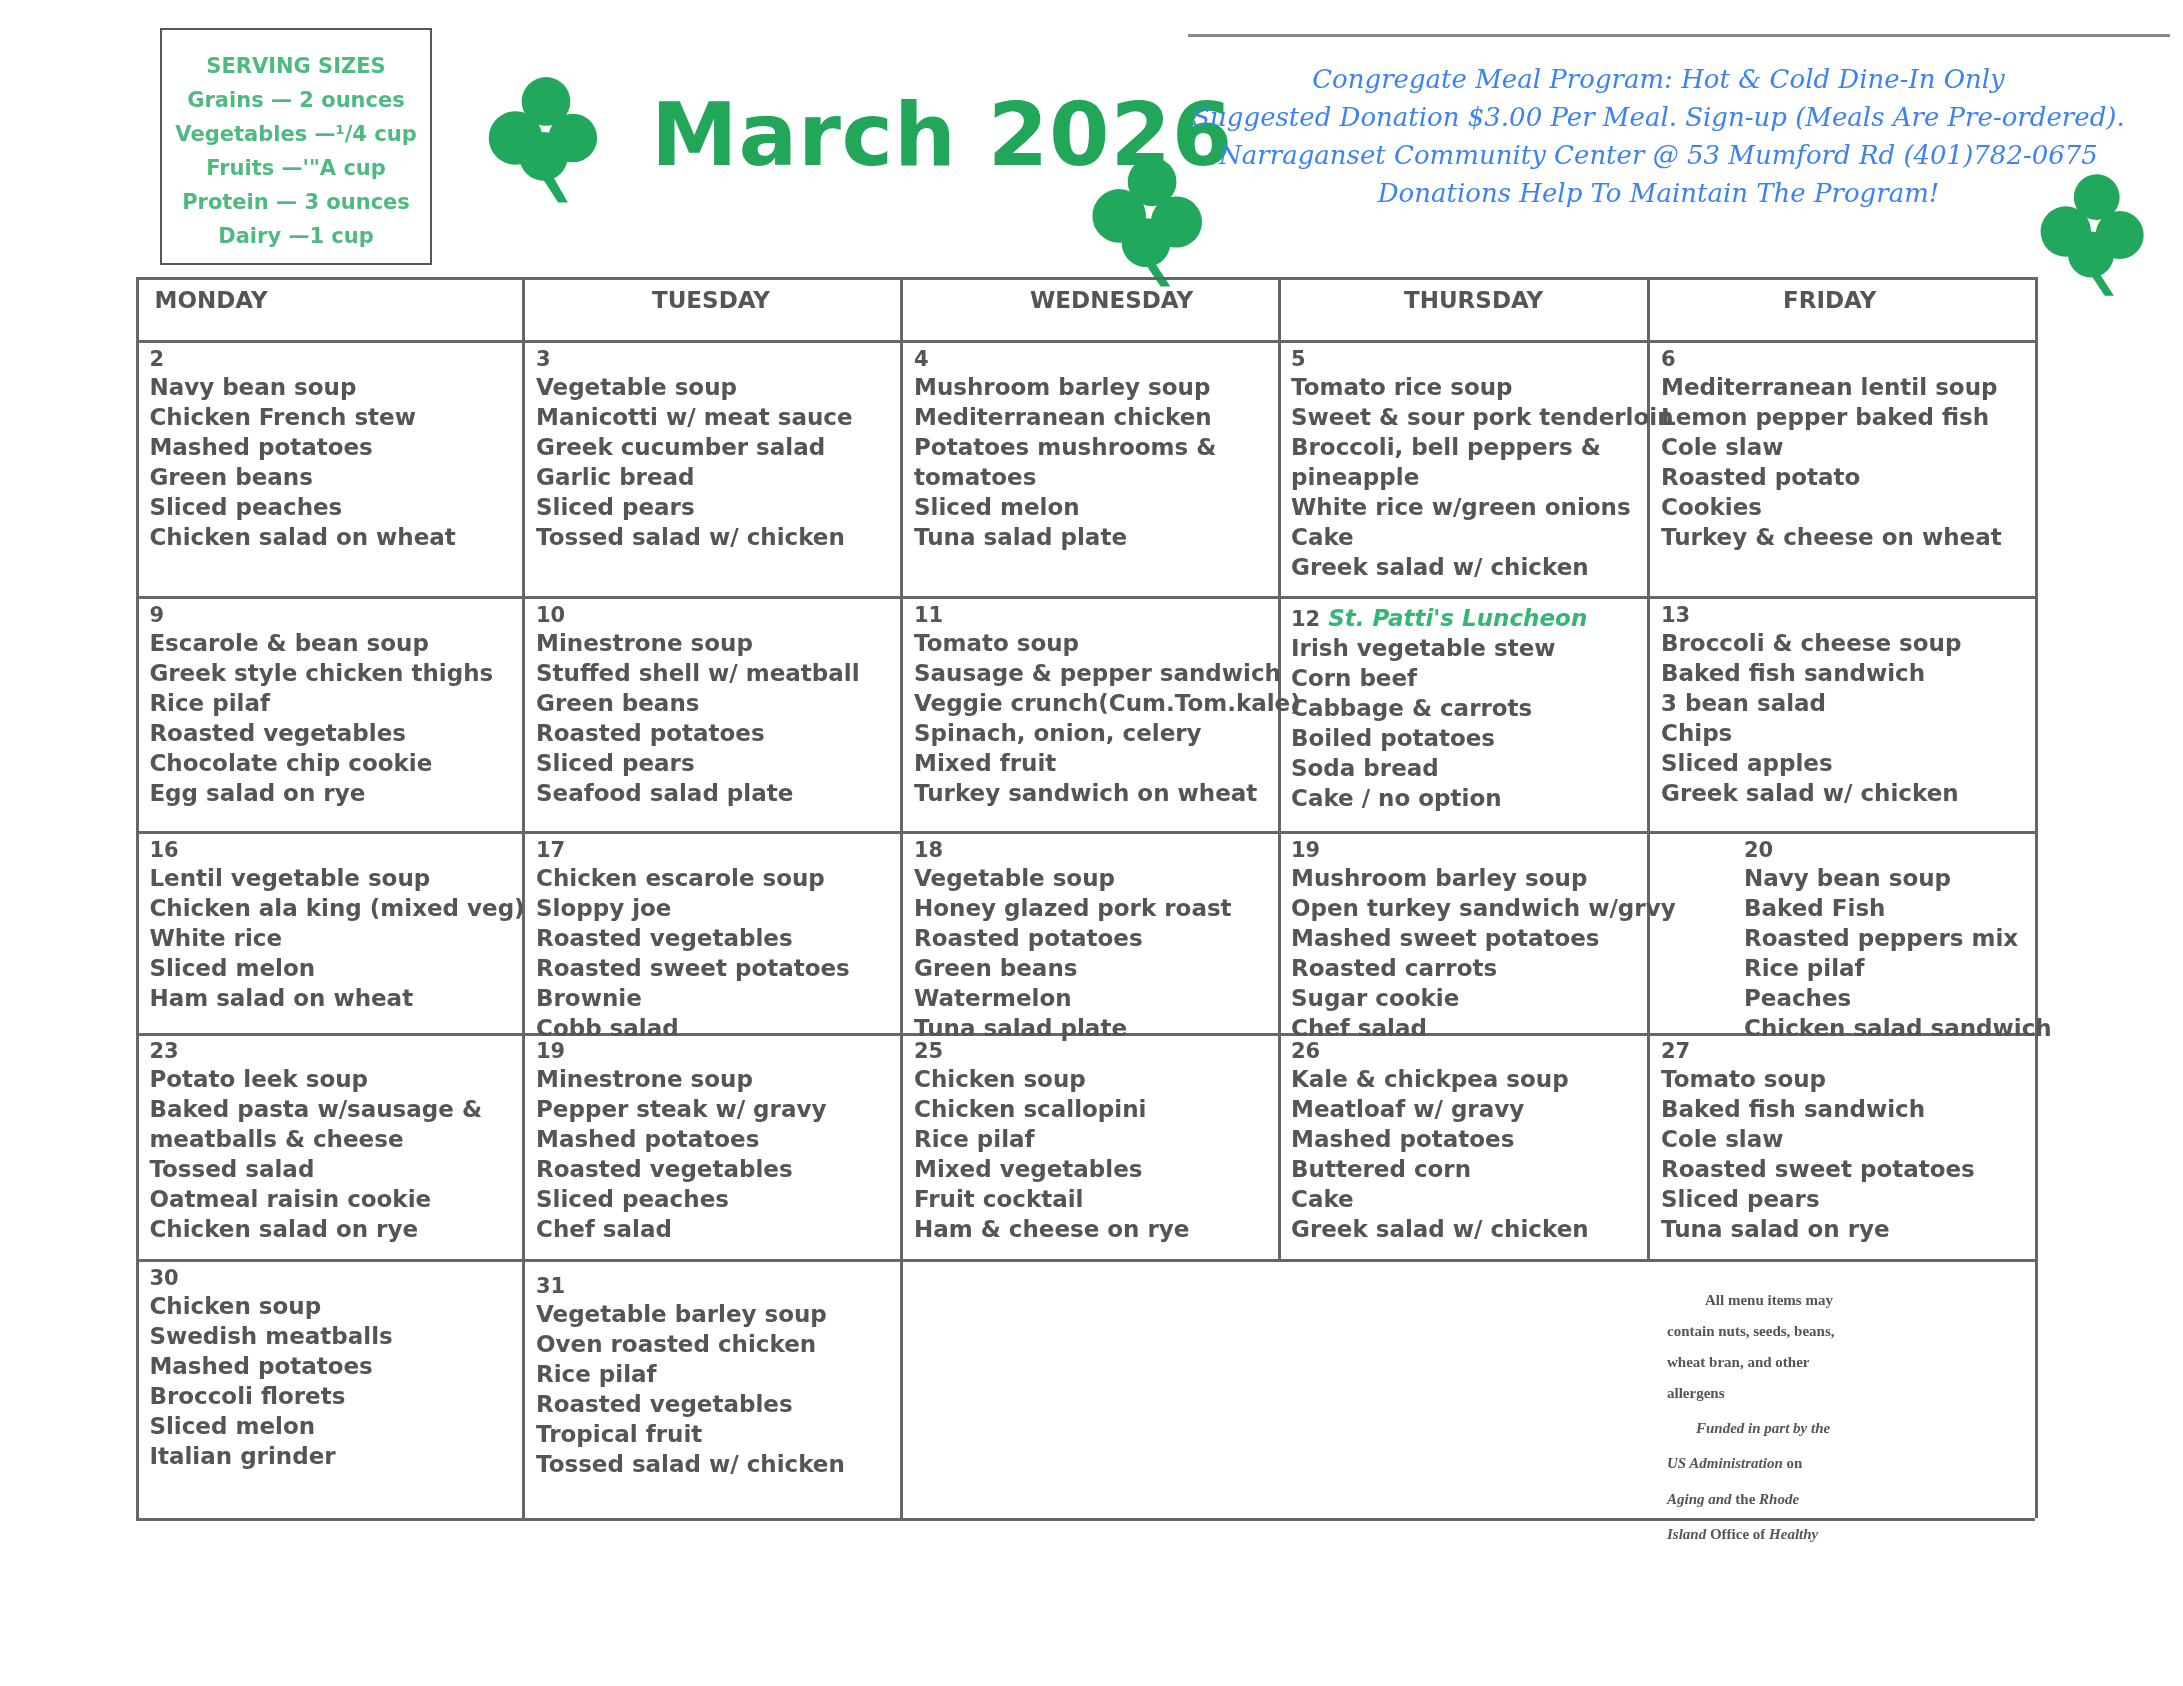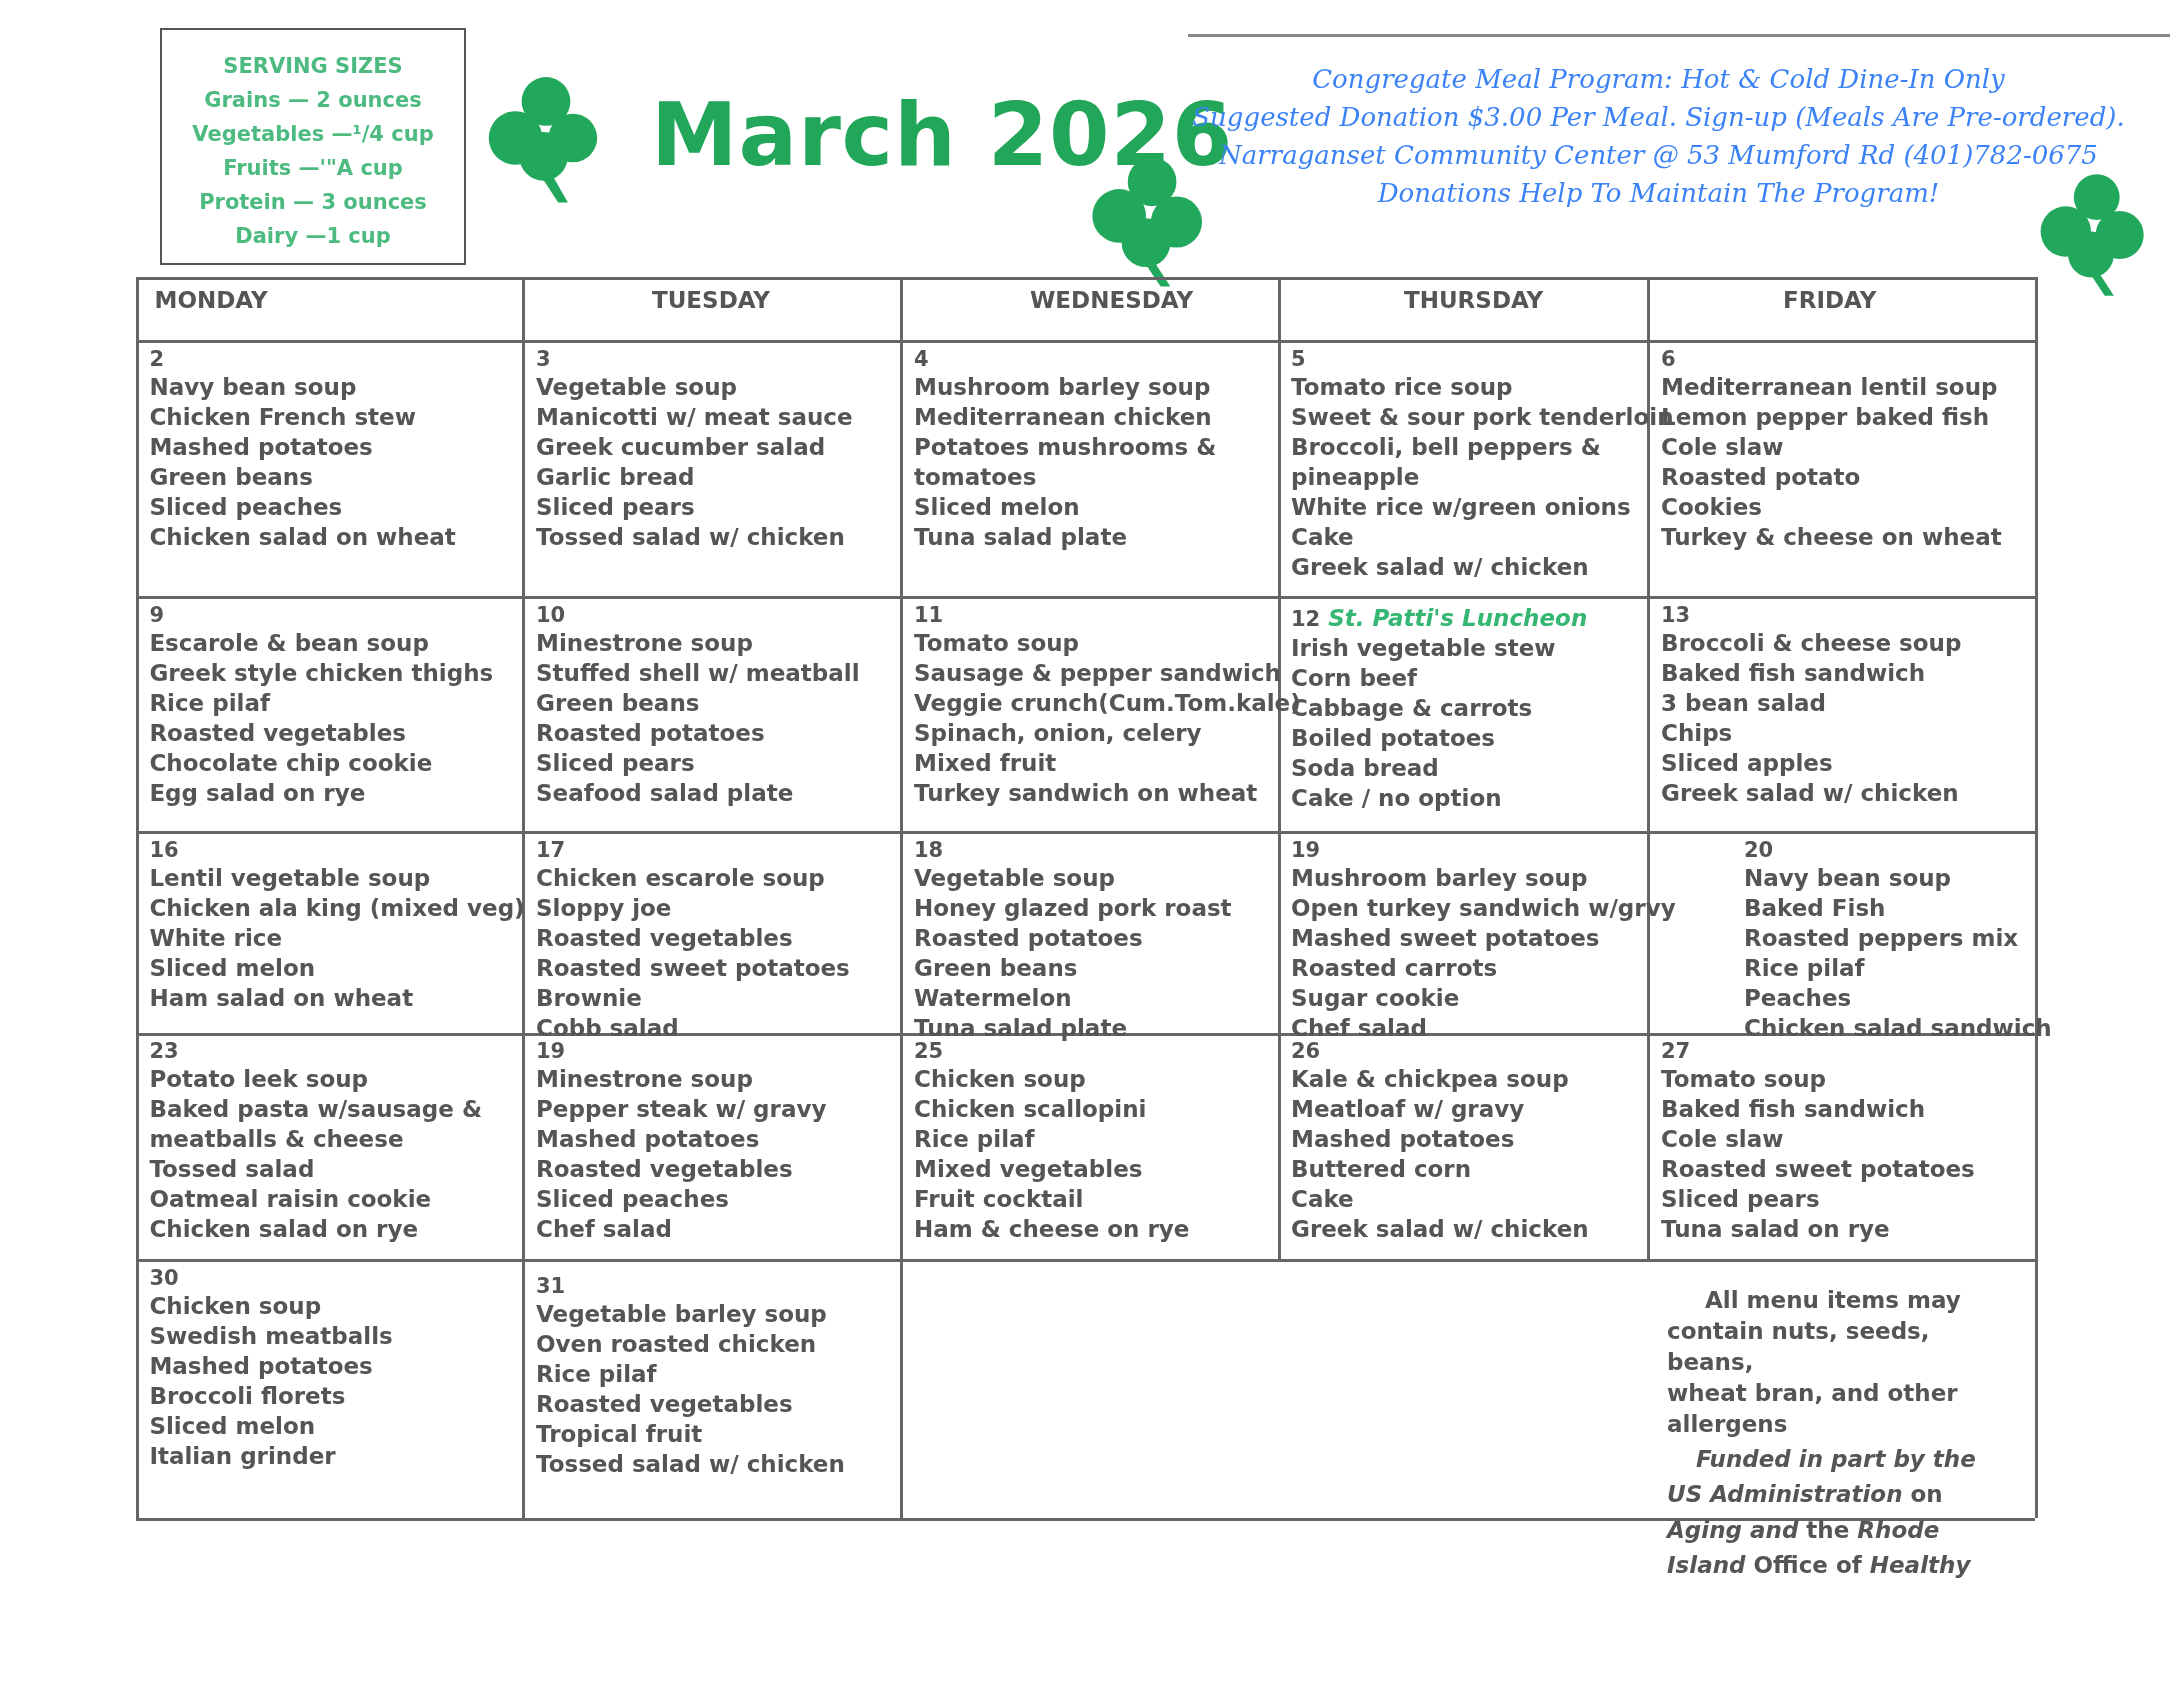--- a/index.html
+++ b/index.html
@@ -1,32 +1,32 @@
 <!DOCTYPE html>
 <html style="font-size:13.4px"><head>
 <meta charset="utf-8">
 <style>
   html,body{margin:0;padding:0;background:#fff;}
   body{width:2183px;height:1687px;position:relative;overflow:hidden;font-family:"DejaVu Sans",sans-serif;color:#555;}
   .abs{position:absolute;}
-  .serving-box{left:160px;top:28px;width:306px;height:237px;border:2.5px solid #555;box-sizing:border-box;text-align:center;color:#4dbb80;font-weight:bold;font-size:21px;line-height:34px;padding-top:18.5px;}
+  .serving-box{left:160px;top:28px;width:272px;height:237px;border:2.5px solid #555;box-sizing:border-box;text-align:center;color:#4dbb80;font-weight:bold;font-size:21px;line-height:34px;padding-top:18.5px;}
   .serving-box .ttl{font-size:21px;}
   .title{left:651px;top:84px;font-size:87px;font-weight:bold;color:#21a65a;letter-spacing:0.8px;}
   .info{left:1184px;top:60px;width:949px;text-align:center;font-family:"DejaVu Serif",serif;font-style:italic;font-size:26px;line-height:38px;color:#3b82f6;}
   .topline{left:1188px;top:34px;width:982px;height:3.4px;background:#888;}
   .clover{position:absolute;}
   .grid{left:136px;top:277px;width:1899px;height:877px;}
   .hdr{position:absolute;font-weight:bold;font-size:23px;color:#555;}
   .vline{position:absolute;width:2.5px;background:#666;}
   .hline{position:absolute;height:2.5px;background:#666;}
   .cell{position:absolute;font-weight:bold;font-size:23px;line-height:30px;color:#555;}
   .cell .num{font-size:21px;display:block;line-height:25px;}
   .cell .item{display:block;white-space:nowrap;}
   .lunch{color:#35b673;font-style:italic;font-size:23px;}
-  .note{position:absolute;left:1667px;top:1285px;width:353px;font-weight:bold;font-size:23px;line-height:31px;color:#555;}
+  .note{position:absolute;left:1667px;top:1285px;width:353px;font-weight:bold;font-size:15px;line-height:31px;color:#555;font-family:Liberation Serif, serif;}
   .note .it{font-style:italic;}
 </style>
 </head>
 <body>
 
 <div class="abs topline"></div>
 
 <div class="abs serving-box">
   <div class="ttl">SERVING SIZES</div>
   <div>Grains — 2 ounces</div>

